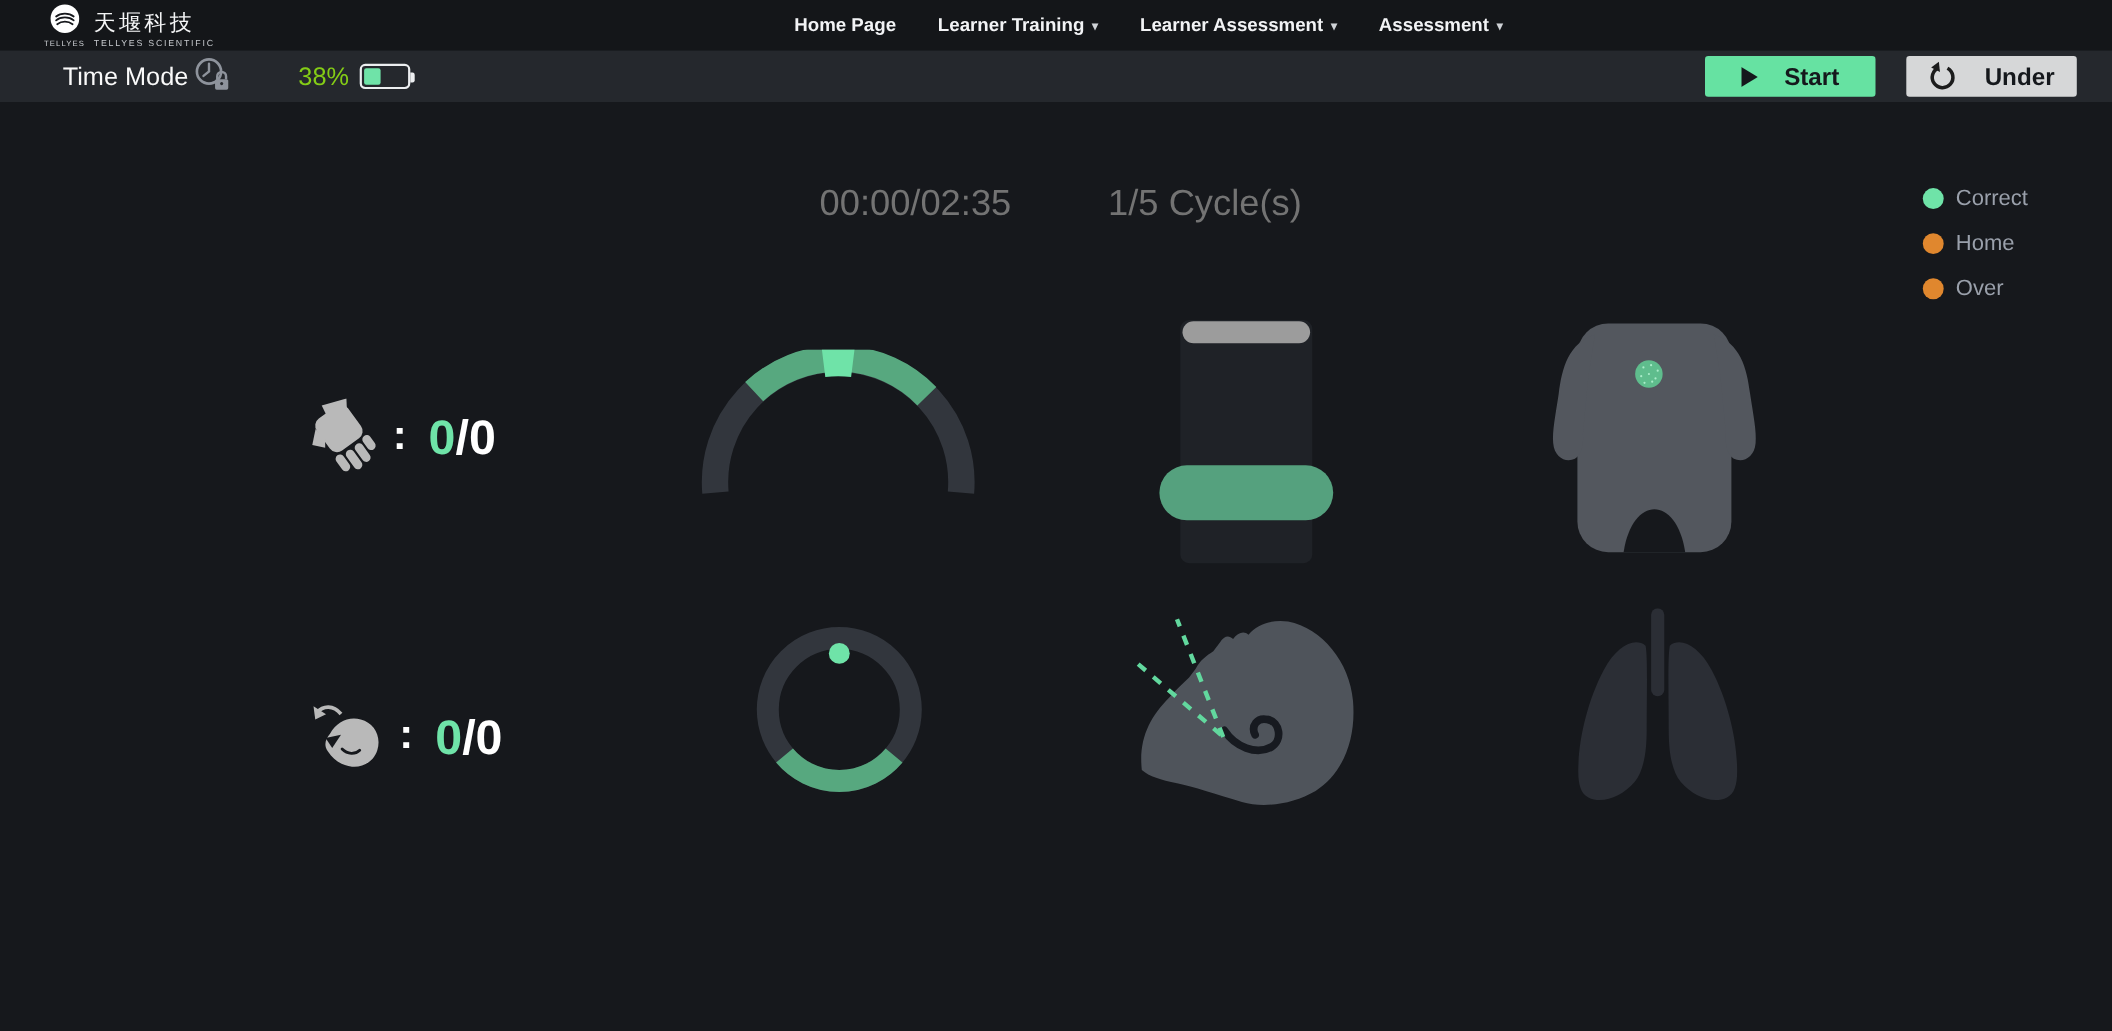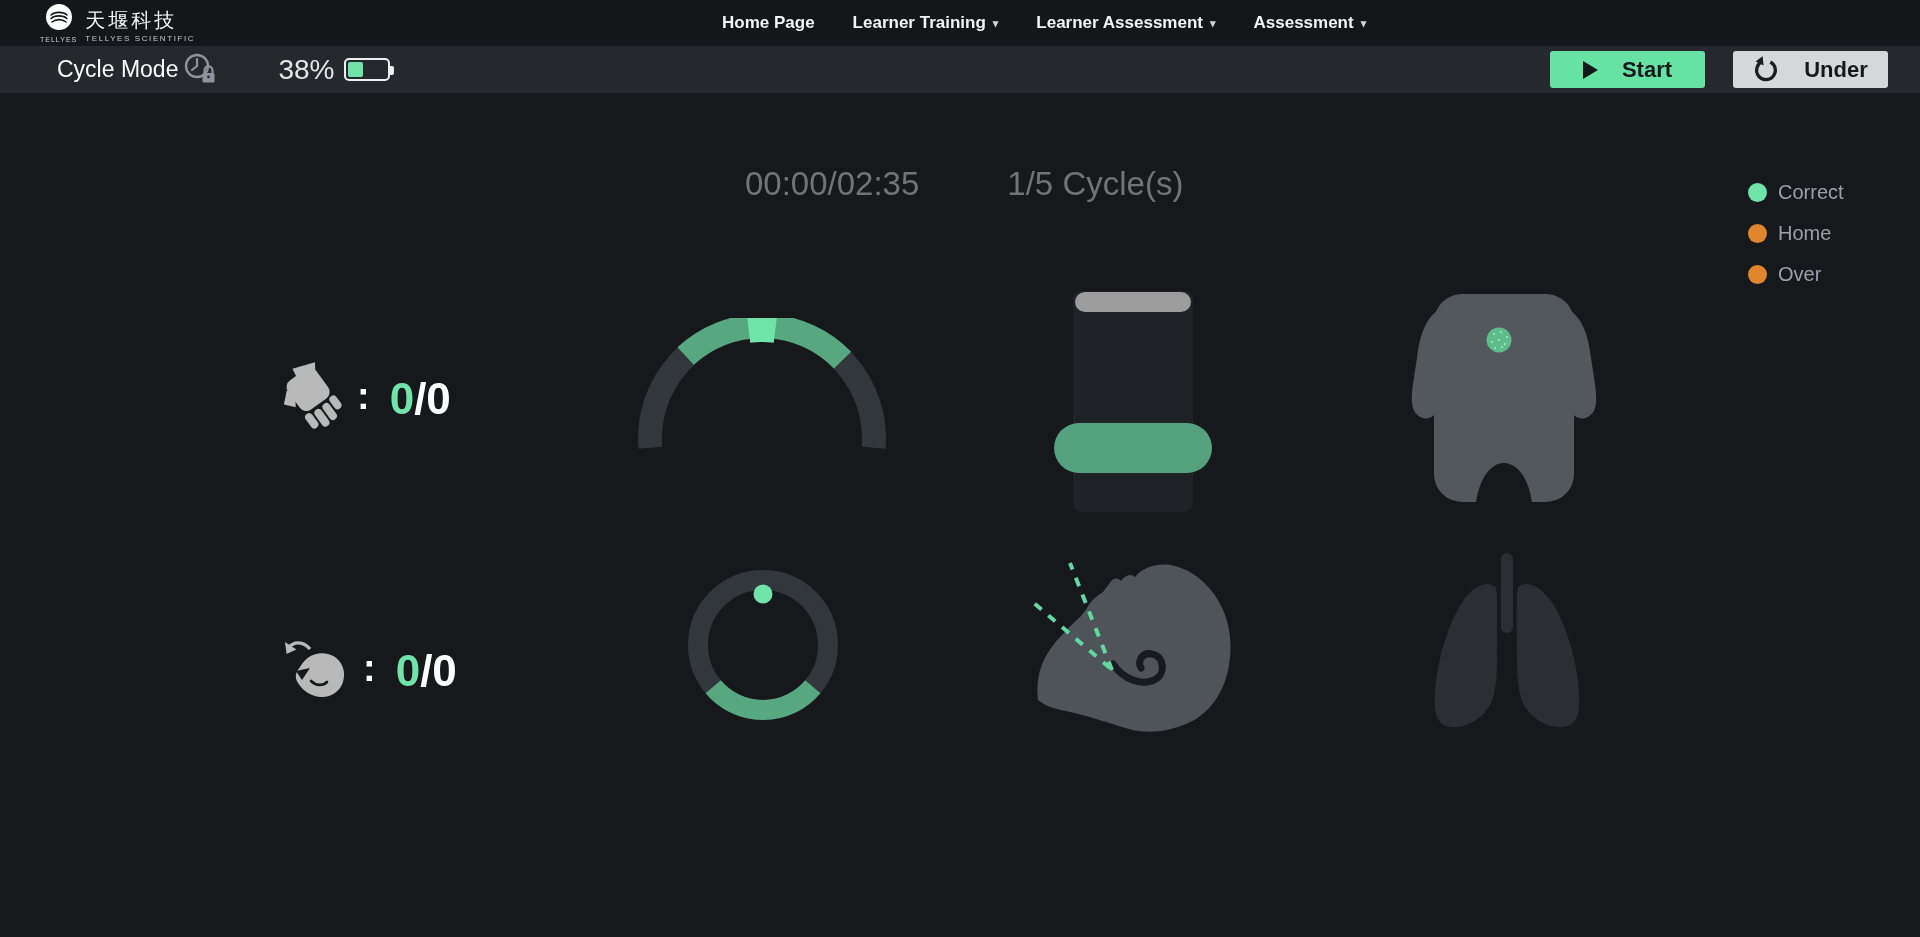--- a/index.html
+++ b/index.html
@@ -12,32 +12,32 @@
   .logo-sub { font-size:7px; letter-spacing:1px; color:#cfd2d6; margin-top:1px; }
   .brand-text .cn { font-size:20px; color:#f4f5f6; letter-spacing:3px; line-height:22px; margin-top:4px; }
   .brand-text .en { font-size:8px; color:#c7cace; letter-spacing:1.6px; margin-top:3px; }
   .nav-items { position:absolute; left:722px; top:0; height:46px; display:flex; align-items:center; gap:38px; }
   .nav-item { color:#f2f3f5; font-size:17px; font-weight:600; cursor:pointer; white-space:nowrap; display:flex; align-items:center; }
   .caret { font-size:11px; color:#cfd2d6; margin-left:7px; }
   .toolbar { position:relative; width:1920px; height:47px; background:#25282d; display:flex; align-items:center; }
   .mode { display:flex; align-items:center; margin-left:57px; cursor:pointer; }
   .mode-label { font-size:23px; color:#fafafa; }
   .battery-wrap { display:flex; align-items:center; margin-left:60px; gap:10px; }
-  .battery-pct { font-size:28px; color:#e5e5e5; }
+  .battery-pct { font-size:23px; color:#84cc16; }
   .battery { position:relative; width:46px; height:23px; border:2px solid #eceef0; border-radius:5px; padding:2px; }
   .battery-fill { height:100%; background:#6fe3a8; border-radius:2px; }
   .battery-nub { position:absolute; right:-6px; top:6px; width:4px; height:9px; background:#eceef0; border-radius:0 2px 2px 0; }
   .tb-buttons { position:absolute; right:32px; top:5px; display:flex; gap:28px; }
   .btn { width:155px; height:37px; border:none; border-radius:3px; display:flex; align-items:center; justify-content:center; gap:24px; font-family:"Liberation Sans",sans-serif; font-size:22px; font-weight:700; color:#15181c; cursor:pointer; }
   .btn-start { background:#66e2a2; }
   .btn-reset { background:#d6d7d8; }
   .main { position:relative; width:1920px; height:844px; background:#16181c; }
   .session-row { position:absolute; left:745px; top:72px; display:flex; gap:88px; }
   .session-row span { font-size:33px; color:#737373; white-space:nowrap; }
-  .legend { position:absolute; left:1748px; top:88px; display:flex; flex-direction:column; gap:18px; }
+  .legend { position:absolute; left:1748px; top:76px; display:flex; flex-direction:column; gap:18px; }
   .legend-row { display:flex; align-items:center; gap:11px; }
   .legend-dot { width:19px; height:19px; border-radius:50%; }
   .legend-label { font-size:20px; color:#9aa0ab; }
   .counter { position:absolute; left:283px; display:flex; align-items:center; height:72px; }
   .counter .colon { color:#ffffff; font-size:38px; font-weight:700; margin:0 20px 6px 14px; }
   .counter .val { font-size:44px; font-weight:700; color:#6fe3a8; }
   .counter .tot { font-size:44px; font-weight:700; color:#ffffff; }
   .abs { position:absolute; }
   .depth-col { position:absolute; left:1073px; top:198px; width:120px; height:221px; background:#1f2227; border-radius:8px; }
   .depth-top { position:absolute; left:2px; top:1px; width:116px; height:20px; background:#9c9c9c; border-radius:10px; }
@@ -80,21 +80,21 @@
     </div>
     <div class="nav-item">
       <span>Assessment</span>
       <span class="caret">▾</span>
     </div>
   </div>
 </div>
 
 <div class="toolbar">
   <div class="mode">
-    <span class="mode-label">Cycle Mode</span>
+    <span class="mode-label">Time Mode</span>
     <span style="margin-left:4px;">
       <svg width="36" height="34" viewBox="0 0 36 34">
         <circle cx="15" cy="15" r="11" stroke="#8e939c" stroke-width="2.4" fill="none"></circle>
         <path d="M15 8 L15 15 L10 19" stroke="#8e939c" stroke-width="2.2" fill="none" stroke-linecap="round"></path>
         <path d="M22.5 22 v-2.6 a4 4 0 0 1 8 0 V22" stroke="#8e939c" stroke-width="2.2" fill="none"></path>
         <rect x="20.5" y="22" width="12" height="9.5" rx="1.5" fill="#8e939c"></rect>
         <circle cx="26.5" cy="26" r="1.4" fill="#25282d"></circle>
       </svg>
     </span>
   </div>

